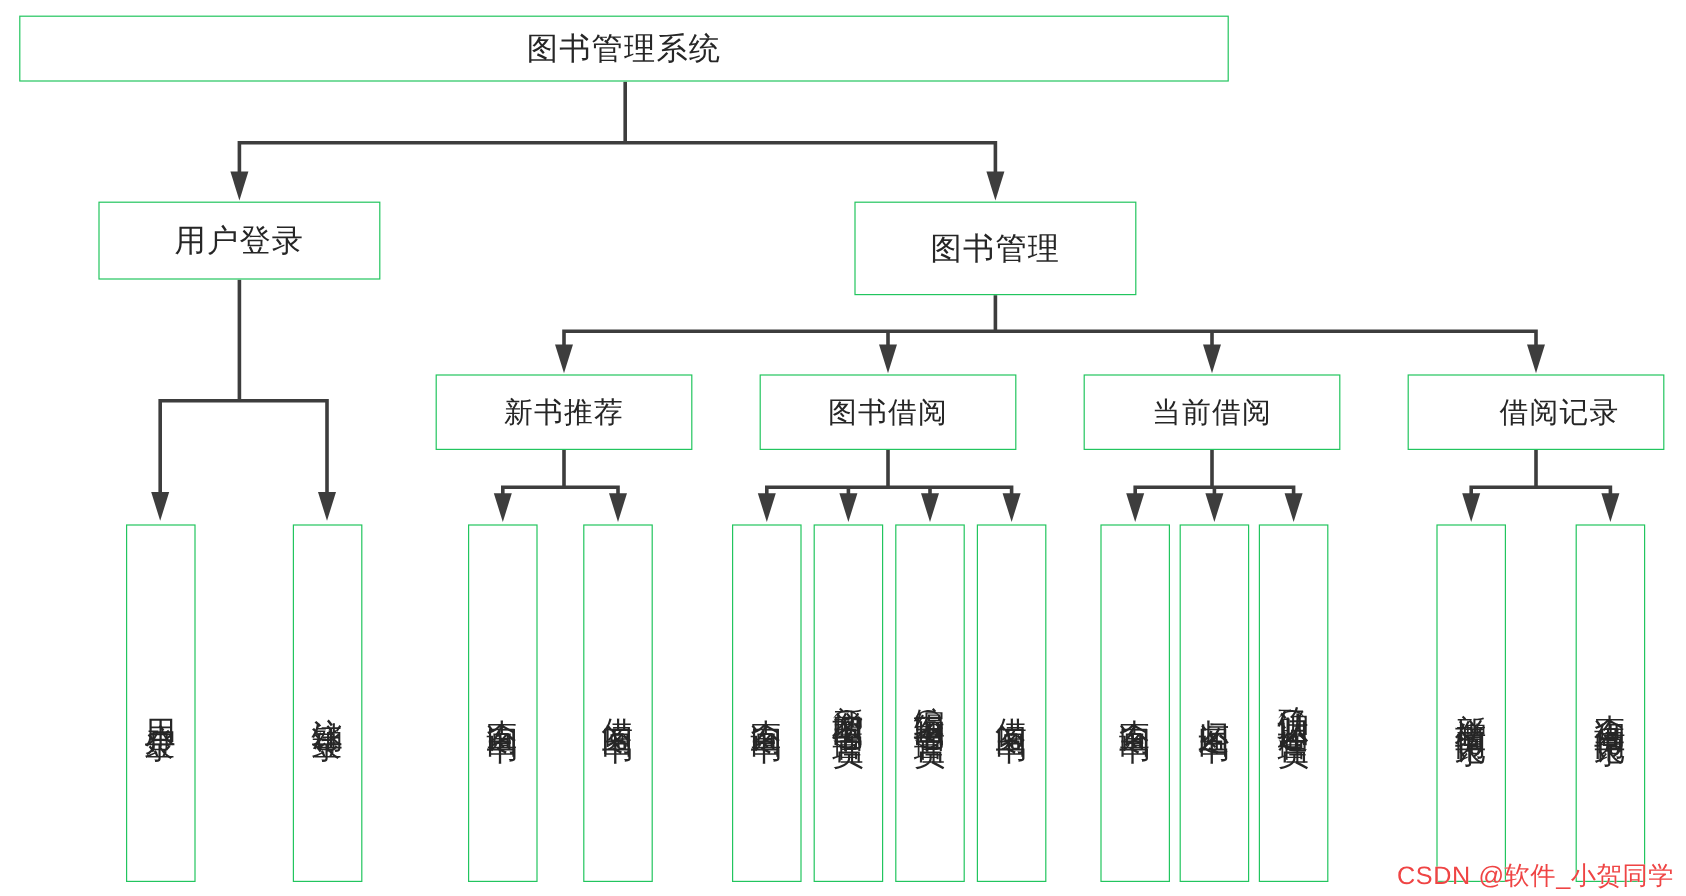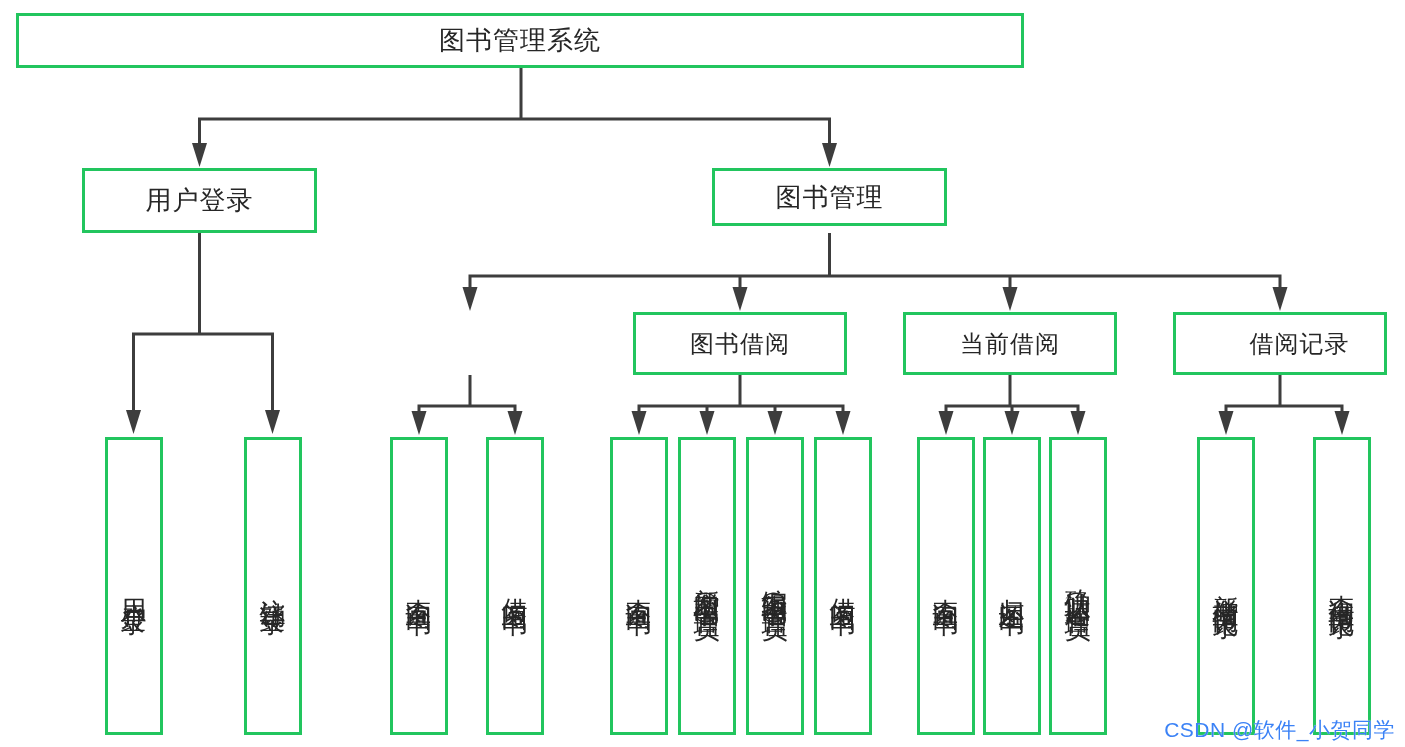--- a/index.html
+++ b/index.html
@@ -10,55 +10,55 @@
     font-family:"Liberation Sans","DejaVu Sans",sans-serif;
     color:#262626;
     overflow:hidden;
   }
   .connectors{position:absolute;left:0;top:0;width:1405px;height:747px;}
   .connectors path{stroke:#3d3d3d;stroke-width:3;fill:none;}
   .connectors polygon{fill:#3d3d3d;stroke:none;}
   .box{
     position:absolute;
     box-sizing:border-box;
-    border:3px solid #22c55e;
+    border:1px solid #22c55e;
     background:#ffffff;
     display:flex;align-items:center;justify-content:center;
     text-align:center;
     white-space:nowrap;
   }
   .h-label{font-size:26px;letter-spacing:1px;}
   .l3 .h-label{font-size:24px;}
   .vbox span{
     writing-mode:vertical-rl;
     text-orientation:mixed;
     font-size:26px;
     letter-spacing:4px;
     line-height:1;
   }
   
   .n-root{left:16px;top:13px;width:1008px;height:55px;}
   .n-userlogin{left:82px;top:168px;width:235px;height:65px;}
-  .n-bookmgmt{left:712px;top:168px;width:235px;height:58px;}
+  .n-bookmgmt{left:712px;top:168px;width:235px;height:78px;}
   .l3{top:312px;width:214px;height:63px;}
   .n-newbook{left:363px;}
   .n-bookborrow{left:633px;align-items:center;}
   .n-currentborrow{left:903px;font-family:Liberation Mono, monospace;}
   .n-records{left:1173px;padding-left:39px;}
   .leaf{top:437px;width:58px;height:298px;}
   .a1{left:105px;} .a2{left:244px;}
   .b1{left:390px;} .b2{left:486px;}
   .c1{left:610px;} .c2{left:678px;} .c3{left:746px;} .c4{left:814px;}
   .d1{left:917px;} .d2{left:983px;} .d3{left:1049px;}
   .e1{left:1197px;} .e2{left:1313px;}
   .watermark{
     position:absolute;
     top:716px;right:10px;
     font-size:21px;
-    color:#3b82f6;
+    color:#ef4444;
     letter-spacing:0.5px;
     text-shadow:0 0 1px #ffffff;
     z-index:5;
     white-space:nowrap;
   }
 </style>
 </head>
 <body>
 
 <div class="canvas">
@@ -117,20 +117,23 @@
     <span class="h-label">图书管理系统</span>
   </div>
 
   <div class="box n-userlogin">
     <span class="h-label">用户登录</span>
   </div>
   <div class="box n-bookmgmt">
     <span class="h-label">图书管理</span>
   </div>
 
+  <div class="box l3 n-newbook">
+    <span class="h-label">新书推荐</span>
+  </div>
   <div class="box l3 n-bookborrow">
     <span class="h-label">图书借阅</span>
   </div>
   <div class="box l3 n-currentborrow">
     <span class="h-label">当前借阅</span>
   </div>
   <div class="box l3 n-records">
     <span class="h-label">借阅记录</span>
   </div>
 

